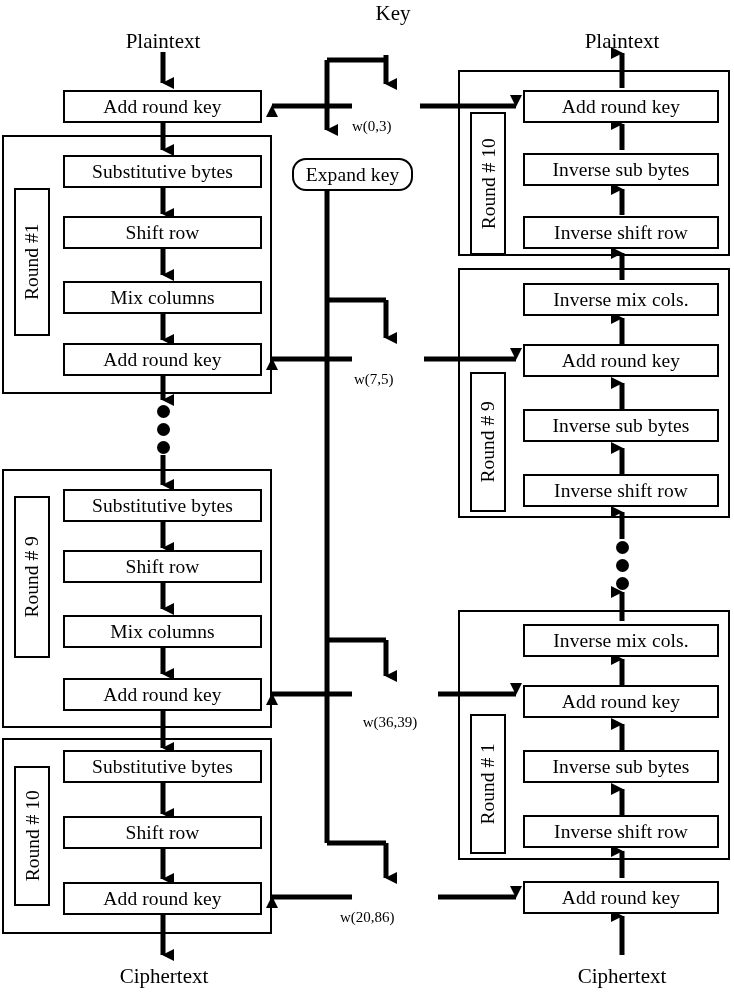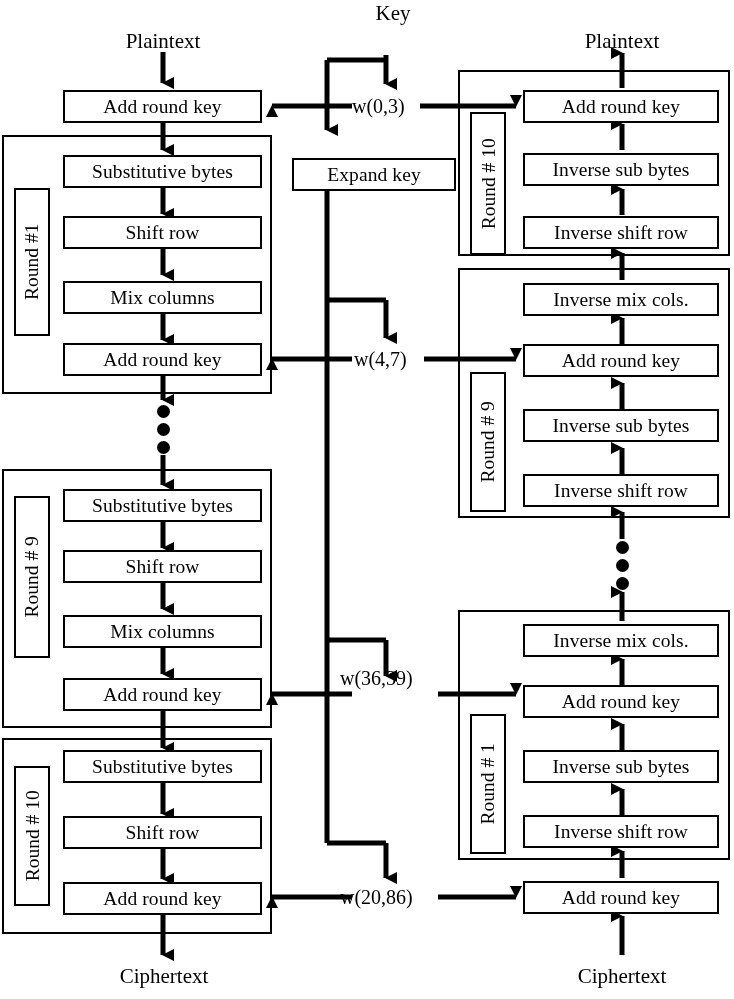--- a/index.html
+++ b/index.html
@@ -67,24 +67,25 @@
   
   .cap {
     position: absolute;
     font-size: 21px;
     line-height: 1;
     white-space: nowrap;
     text-align: center;
   }
   .wlbl {
     position: absolute;
-    font-size: 20px;
+    font-size: 15px;
     line-height: 1;
     white-space: nowrap;
     text-align: center;
+    margin-top: 23px;
   }
   
   .dots {
     position: absolute;
     width: 13px;
     height: 13px;
     border-radius: 50%;
     background: #000;
   }
 </style>
@@ -214,25 +215,25 @@
   <div class="pbox" style="left:63px; top:678px; width:199px; height:33px;">Add round key</div>
 
   <div class="rframe" style="left:2px; top:738px; width:270px; height:196px;"></div>
   <div class="rlabel" style="left:14px; top:766px; width:36px; height:140px;">
     <span>Round # 10</span>
   </div>
   <div class="pbox" style="left:63px; top:750px; width:199px; height:33px;">Substitutive bytes</div>
   <div class="pbox" style="left:63px; top:816px; width:199px; height:33px;">Shift row</div>
   <div class="pbox" style="left:63px; top:882px; width:199px; height:33px;">Add round key</div>
 
-  <div class="pbox" style="left:292px; top:158px; width:164px; height:33px;">Expand key</div>
+  <div class="pbox" style="left:292px; top:158px; width:121px; height:33px;border-radius:14px;">Expand key</div>
 
   <div class="wlbl" style="left:352px; top:96px; width:70px; text-align:left;">w(0,3)</div>
-  <div class="wlbl" style="left:354px; top:349px; width:70px; text-align:left;">w(4,7)</div>
-  <div class="wlbl" style="left:340px; top:668px; width:100px; text-align:left;">w(36,39)</div>
+  <div class="wlbl" style="left:354px; top:349px; width:70px; text-align:left;">w(7,5)</div>
+  <div class="wlbl" style="left:340px; top:692px; width:100px; text-align:center;">w(36,39)</div>
   <div class="wlbl" style="left:340px; top:887px; width:100px; text-align:left;">w(20,86)</div>
 
   <div class="rframe" style="left:458px; top:70px; width:272px; height:186px;"></div>
   <div class="rlabel" style="left:470px; top:112px; width:36px; height:143px;">
     <span>Round # 10</span>
   </div>
   <div class="pbox" style="left:523px; top:90px; width:196px; height:33px;">Add round key</div>
   <div class="pbox" style="left:523px; top:153px; width:196px; height:33px;">Inverse sub bytes</div>
   <div class="pbox" style="left:523px; top:216px; width:196px; height:33px;">Inverse shift row</div>
 

